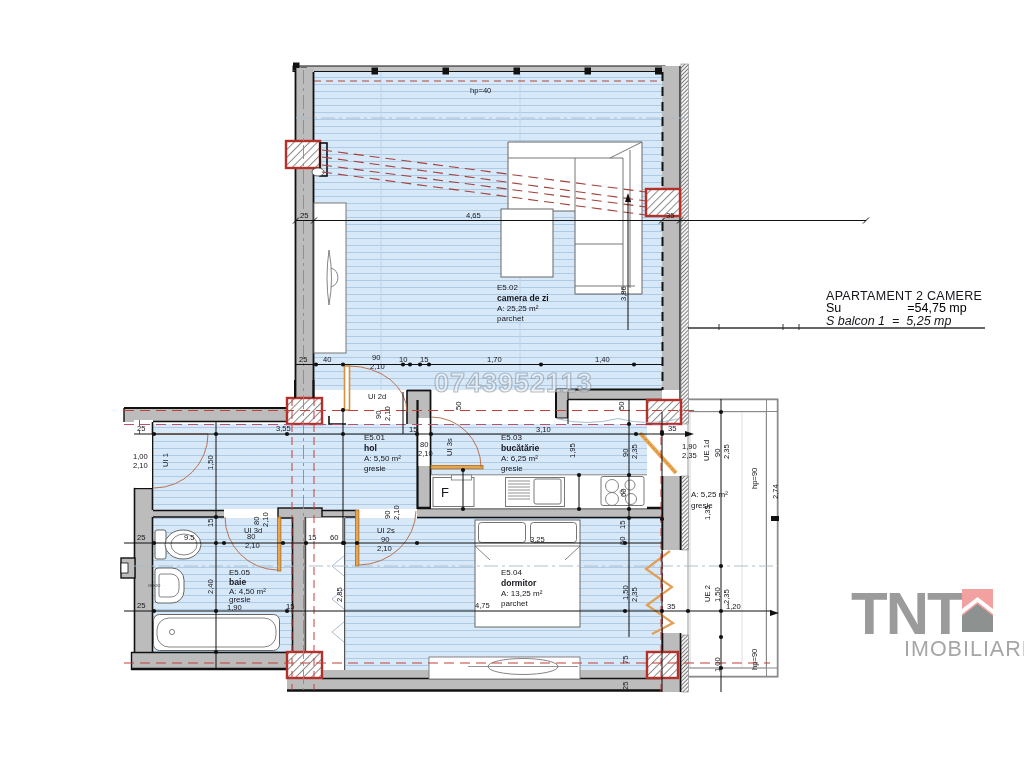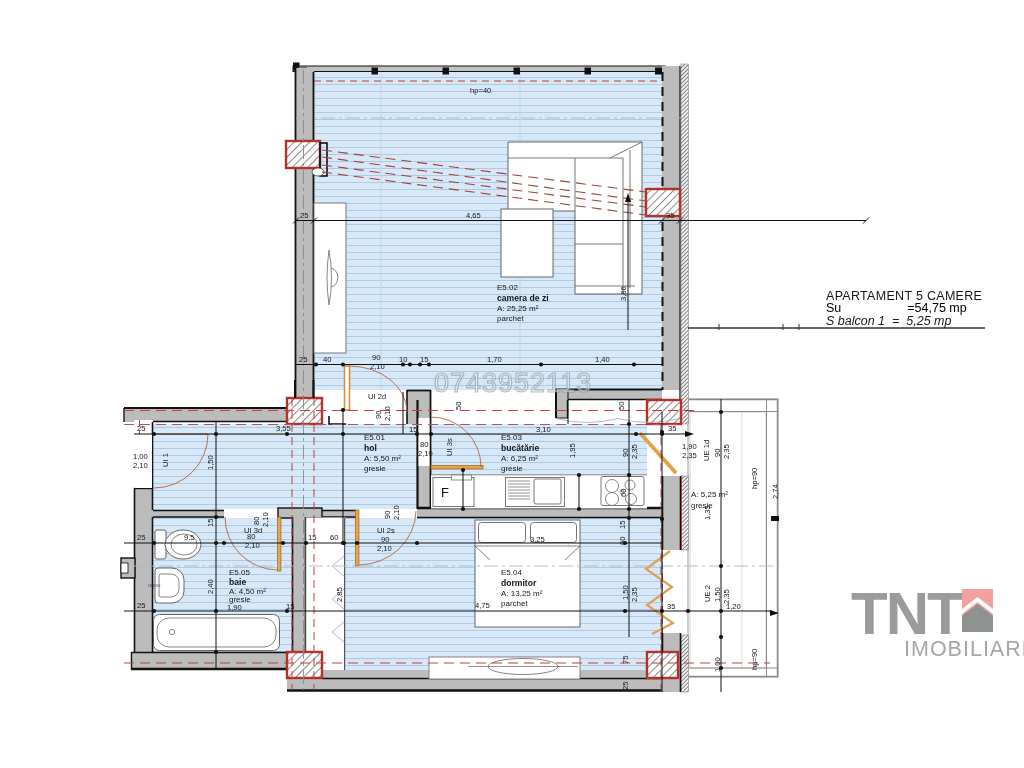--- a/index.html
+++ b/index.html
@@ -459,25 +459,25 @@
 <rect x="771" y="516" width="8" height="5" fill="#111"></rect>
 
 <g>
 <line x1="688" y1="328" x2="985" y2="328" stroke="#333" stroke-width="1.4"></line>
 <line x1="719" y1="324" x2="719" y2="330" stroke="#333" stroke-width="1"></line>
 <line x1="783" y1="324" x2="783" y2="330" stroke="#333" stroke-width="1"></line>
 <line x1="799" y1="324" x2="799" y2="330" stroke="#333" stroke-width="1"></line>
 </g>
 </svg>
 
-<div style="position:absolute;left:826px;top:289px;font-size:12.5px;color:#15151c;letter-spacing:0.3px;white-space:nowrap;">APARTAMENT 5 CAMERE</div>
+<div style="position:absolute;left:826px;top:289px;font-size:12.5px;color:#15151c;letter-spacing:0.3px;white-space:nowrap;">APARTAMENT 2 CAMERE</div>
 <div style="position:absolute;left:826px;top:301px;font-size:12.5px;color:#000000;white-space:nowrap;">Su<span style="display:inline-block;width:66px;"></span>=54,75 mp</div>
 <div style="position:absolute;left:826px;top:314px;font-size:12.5px;color:#15151c;white-space:nowrap;font-style:italic;">S balcon 1&nbsp; =&nbsp; 5,25 mp</div>
 
-<div style="position:absolute;left:434px;top:368px;font-size:27px;font-weight:normal;color:rgba(235,240,245,0.55);letter-spacing:1px;-webkit-text-stroke:1.2px rgba(128,138,150,0.55);white-space:nowrap;">0743952113</div>
+<div style="position:absolute;left:434px;top:368px;font-size:27px;font-weight:bold;color:rgba(235,240,245,0.55);letter-spacing:1px;-webkit-text-stroke:1.2px rgba(128,138,150,0.55);white-space:nowrap;">0743952113</div>
 
 <svg width="1024" height="768" viewBox="0 0 1024 768" style="pointer-events:none;">
 
 <g class="lbl" font-size="8">
 <text x="497" y="290">E5.02</text>
 <text x="497" y="301" font-weight="bold" font-size="8.6">camera de zi</text>
 <text x="497" y="311">A: 25,25 m²</text>
 <text x="497" y="321">parchet</text>
 </g>
 

